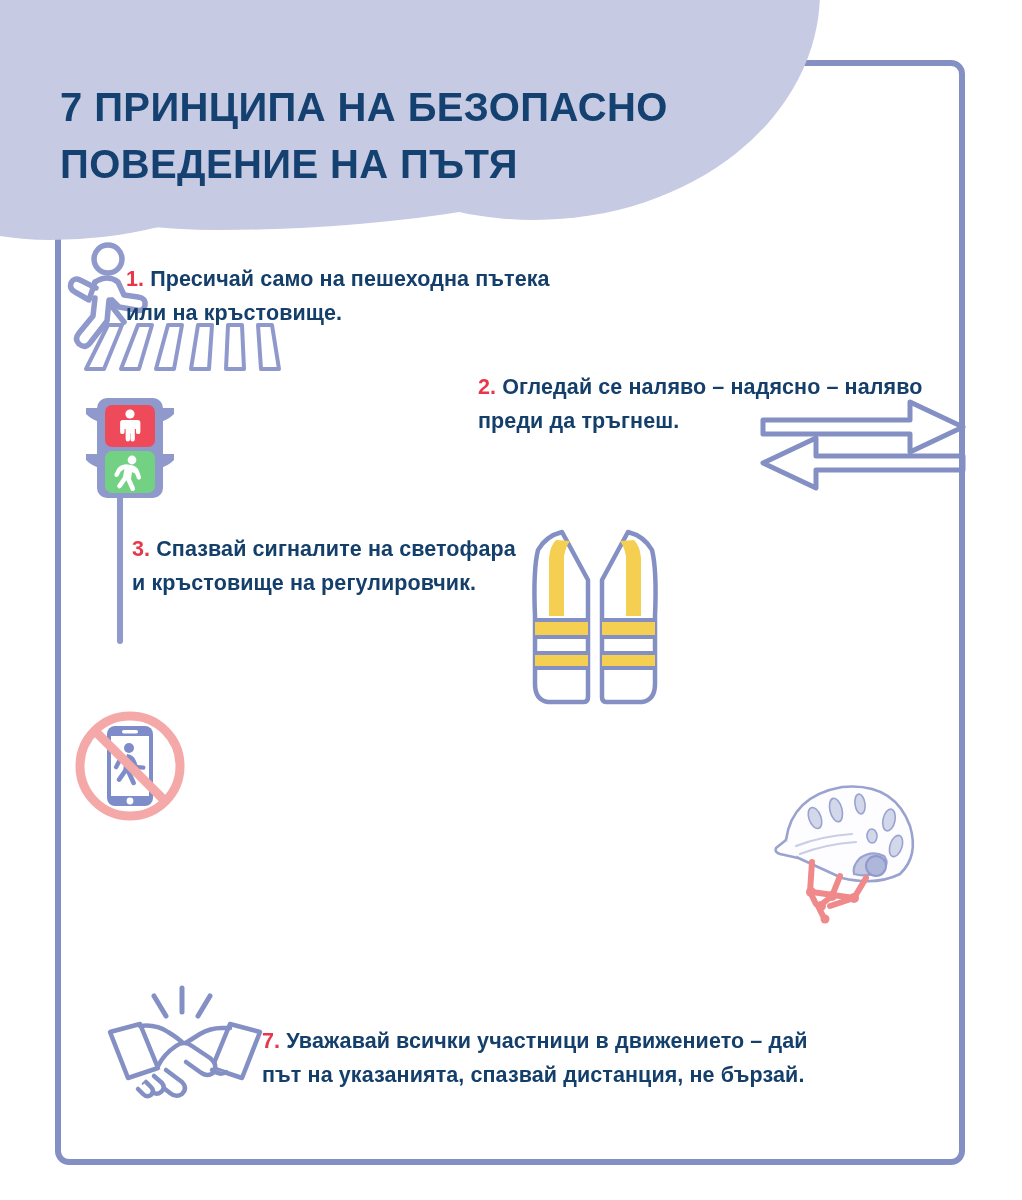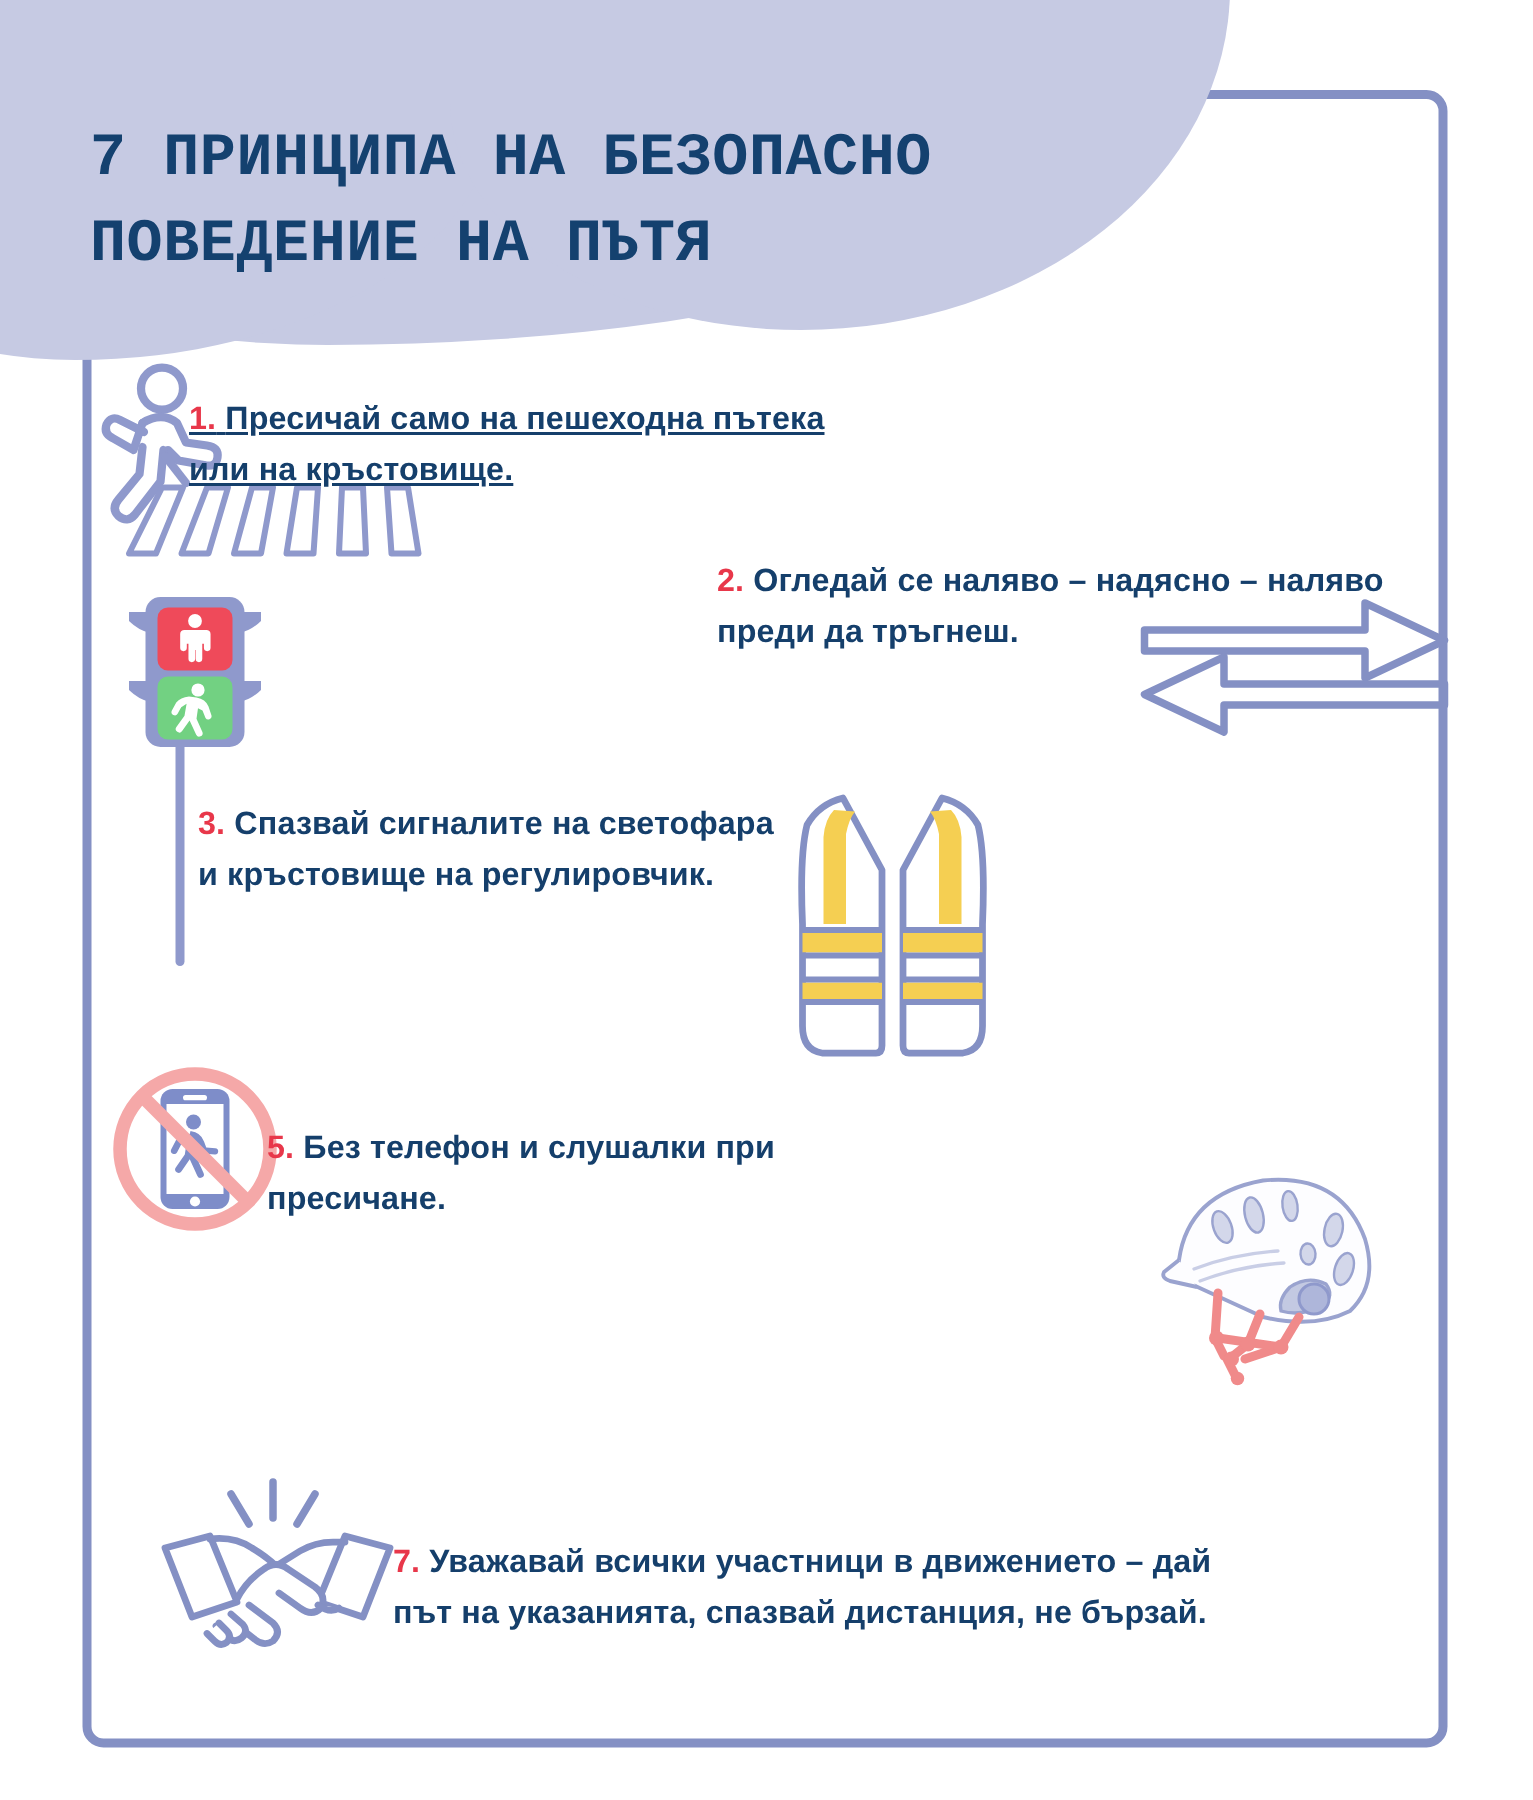--- a/index.html
+++ b/index.html
@@ -66,38 +66,37 @@
     left: 60px;
     top: 52px;
     width: 700px;
     font-size: 40px;
     font-weight: 700;
     line-height: 1.42;
     letter-spacing: 0.4px;
     color: #14416f;
     text-transform: uppercase;
     white-space: pre-line;
-    font-family: Liberation Mono, monospace;
   }
 
   
   .rule-text {
     position: absolute;
     color: #153f6b;
     font-size: 21.5px;
     font-weight: 700;
     line-height: 1.62;
     letter-spacing: 0.1px;
   }
   .rule-text .num {
     color: #e8374a;
     font-weight: 700;
   }
 
-  .r1 { left: 126px; top: 240px; width: 470px; text-decoration: underline; }
+  .r1 { left: 126px; top: 240px; width: 470px; }
   .r2 { left: 478px; top: 348px; width: 500px; }
   .r3 { left: 132px; top: 510px; width: 390px; }
   .r4 { left: 668px; top: 568px; width: 300px; }
   .r5 { left: 178px; top: 726px; width: 400px; }
   .r6 { left: 390px; top: 842px; width: 430px; }
   .r7 { left: 262px; top: 1002px; width: 580px; }
 
   
   .tl-stem {
     position: absolute;
@@ -237,24 +236,20 @@
       <circle cx="56" cy="91" r="3.4" fill="#ffffff"></circle>
       <g fill="#7e8dc9">
         <circle cx="55" cy="38" r="5"></circle>
         <path d="M53 44 q7 1 9 7 l1.5 4 l6 0.5 a2.1 2.1 0 0 1 -0.3 4.2 l-8 -0.7 l-3 -4 l-1 7 l4.5 10 a2.3 2.3 0 0 1 -4.2 1.9 l-5 -11 l-5.5 8 a2.3 2.3 0 0 1 -3.8 -2.6 l6 -8.6 l1.4 -9 l-4 2.6 l-2.6 5 a2.2 2.2 0 0 1 -3.9 -2 l3.2 -6.2 q3 -3.7 9.2 -4.1 z"></path>
       </g>
       <circle cx="56" cy="56" r="50" fill="none" stroke="#f5a8a8" stroke-width="9"></circle>
       <line x1="21" y1="21" x2="91" y2="91" stroke="#f5a8a8" stroke-width="9" stroke-linecap="butt"></line>
     </svg>
   </div>
 
-  <p class="rule-text r5">
-    <span class="num">5.</span>
-    <span>Без телефон и слушалки при пресичане.</span>
-  </p>
 
   <div class="icon ic-helmet">
     <svg width="160" height="145" viewBox="0 0 160 145">
       <path d="M18 62 Q24 18 74 9 Q126 4 142 48 Q151 78 132 96 Q108 108 74 100 L26 78 Q16 72 18 62 Z" fill="#fdfdff" stroke="#9aa3cf" stroke-width="2.6" stroke-linejoin="round"></path>
       <path d="M18 62 L8 70 Q6 74 12 76 L30 80" fill="#fdfdff" stroke="#9aa3cf" stroke-width="2.6" stroke-linejoin="round"></path>
       <g fill="#d3d7ea" stroke="#9aa3cf" stroke-width="1.6">
         <ellipse cx="47" cy="40" rx="6" ry="11" transform="rotate(-20 47 40)"></ellipse>
         <ellipse cx="68" cy="32" rx="6" ry="12" transform="rotate(-14 68 32)"></ellipse>
         <ellipse cx="92" cy="26" rx="5" ry="10" transform="rotate(-8 92 26)"></ellipse>
         <ellipse cx="121" cy="42" rx="6" ry="11" transform="rotate(12 121 42)"></ellipse>

